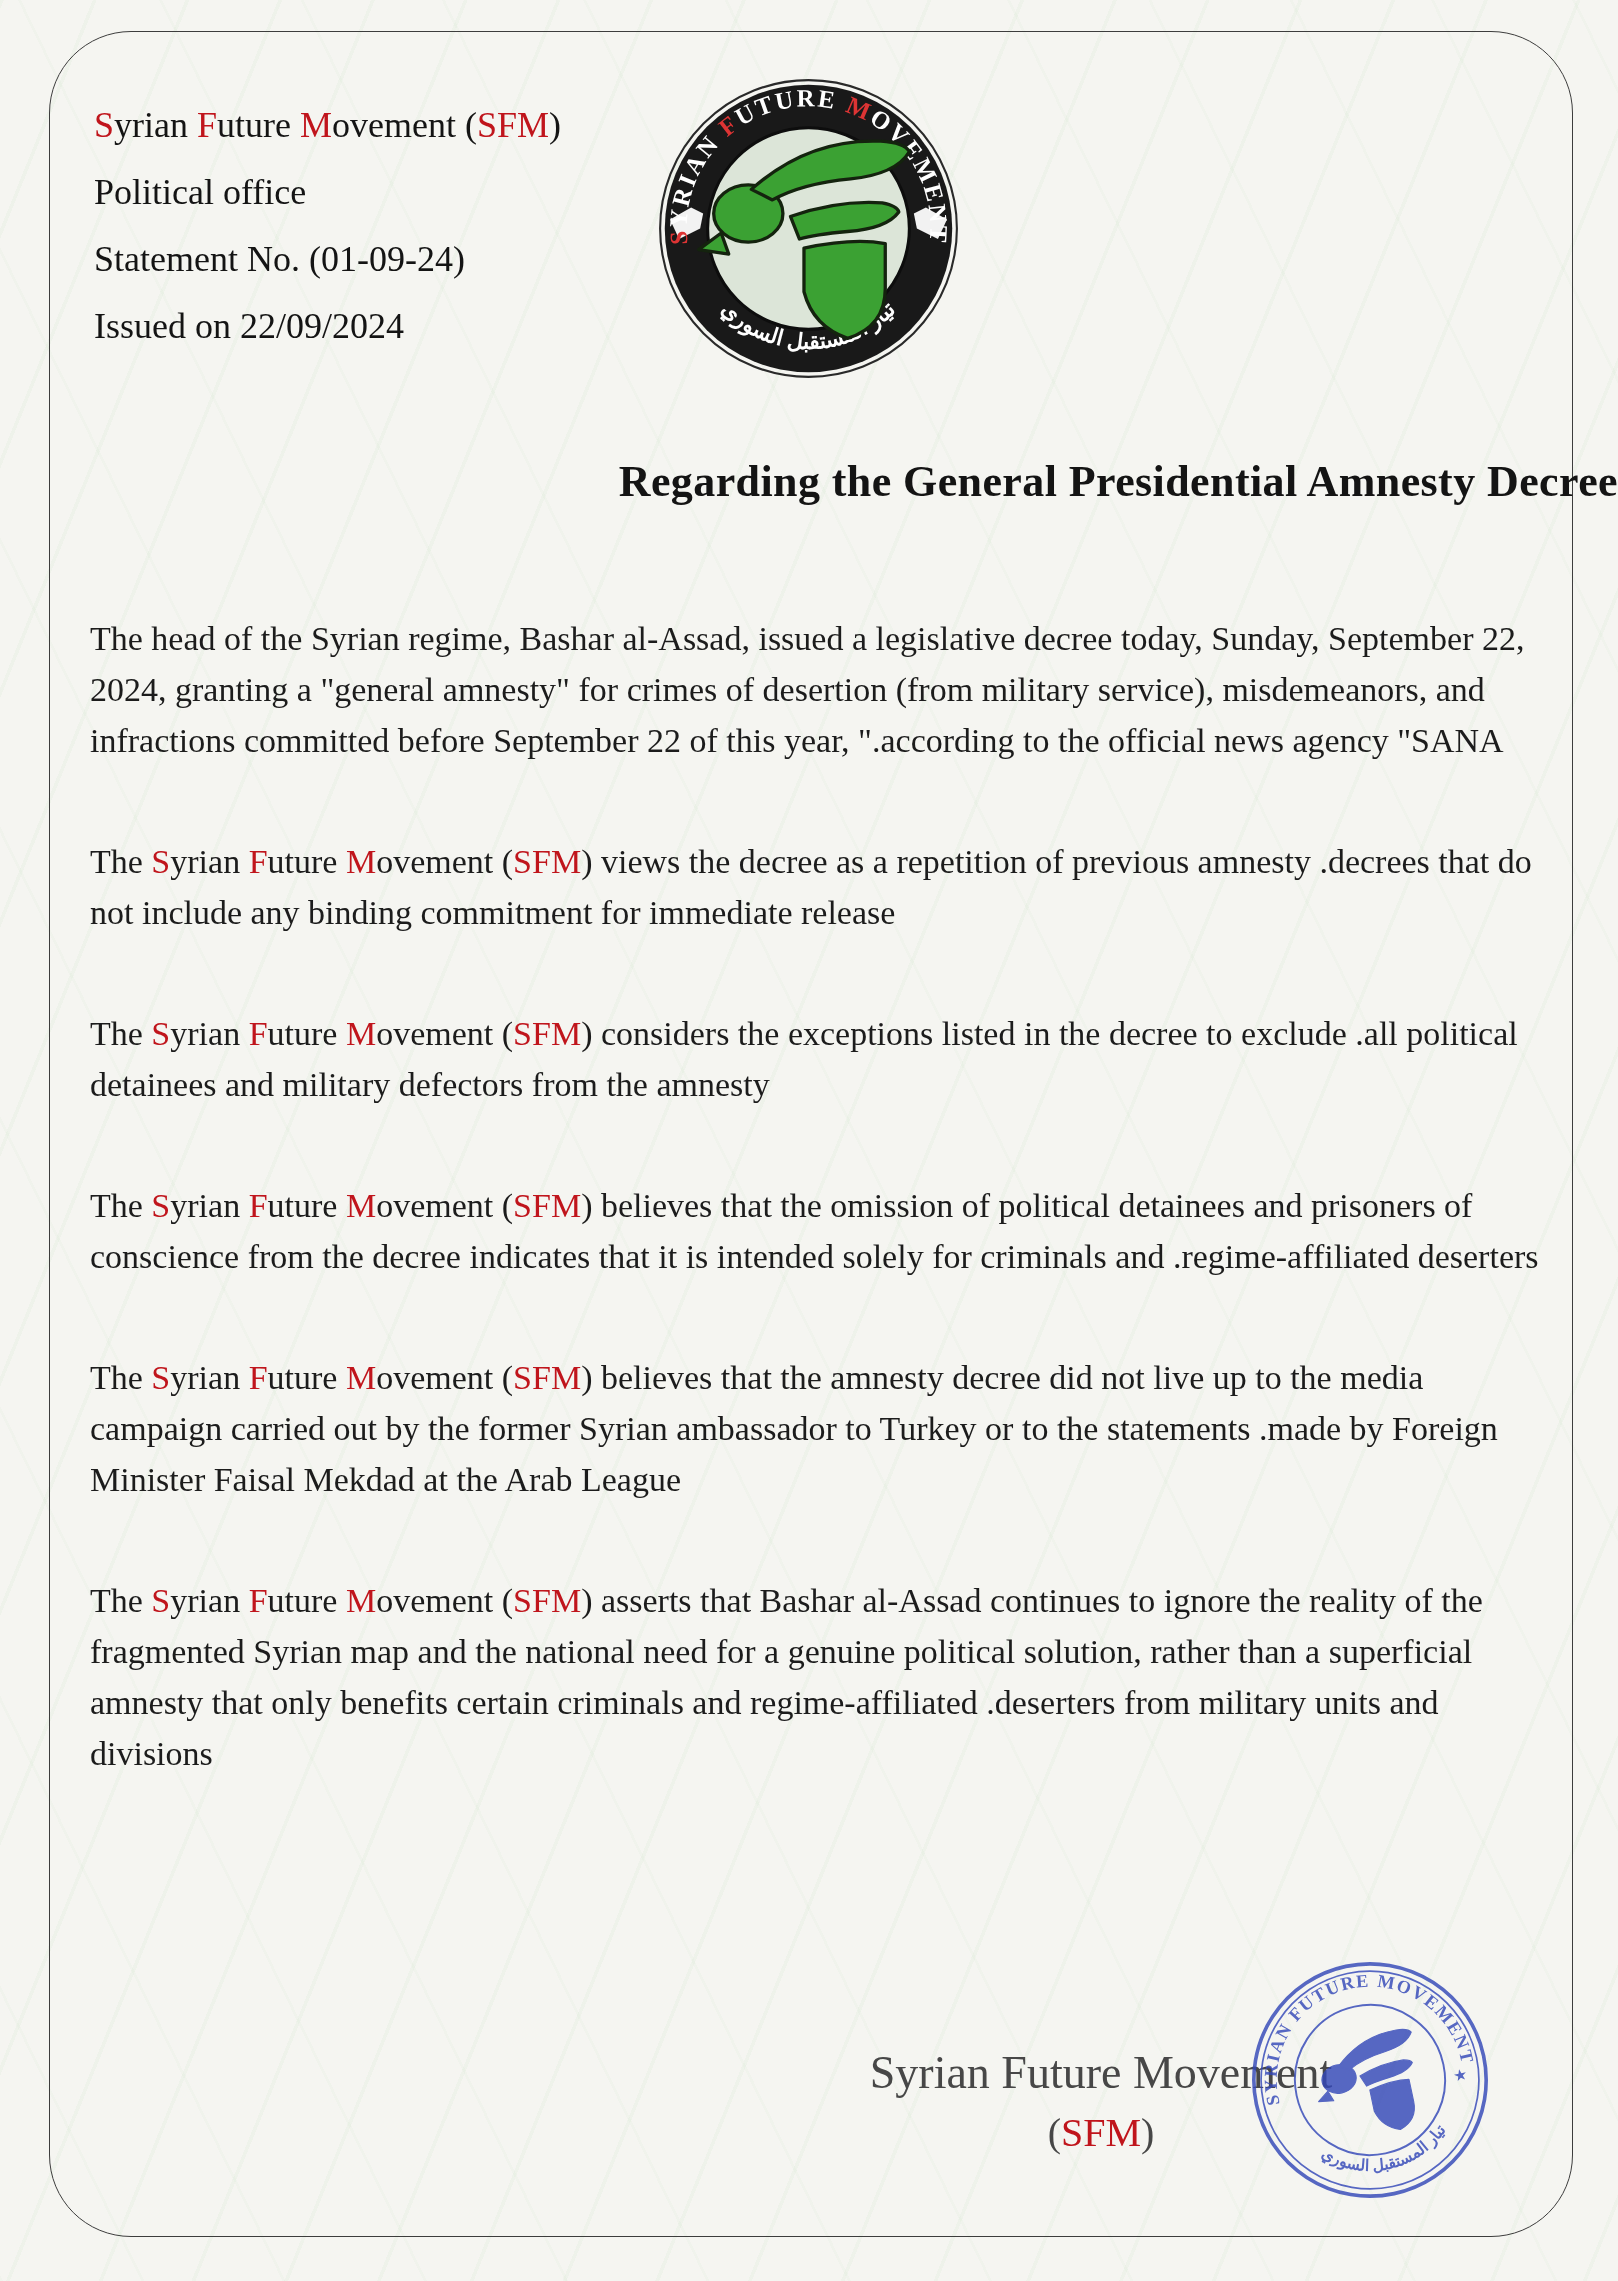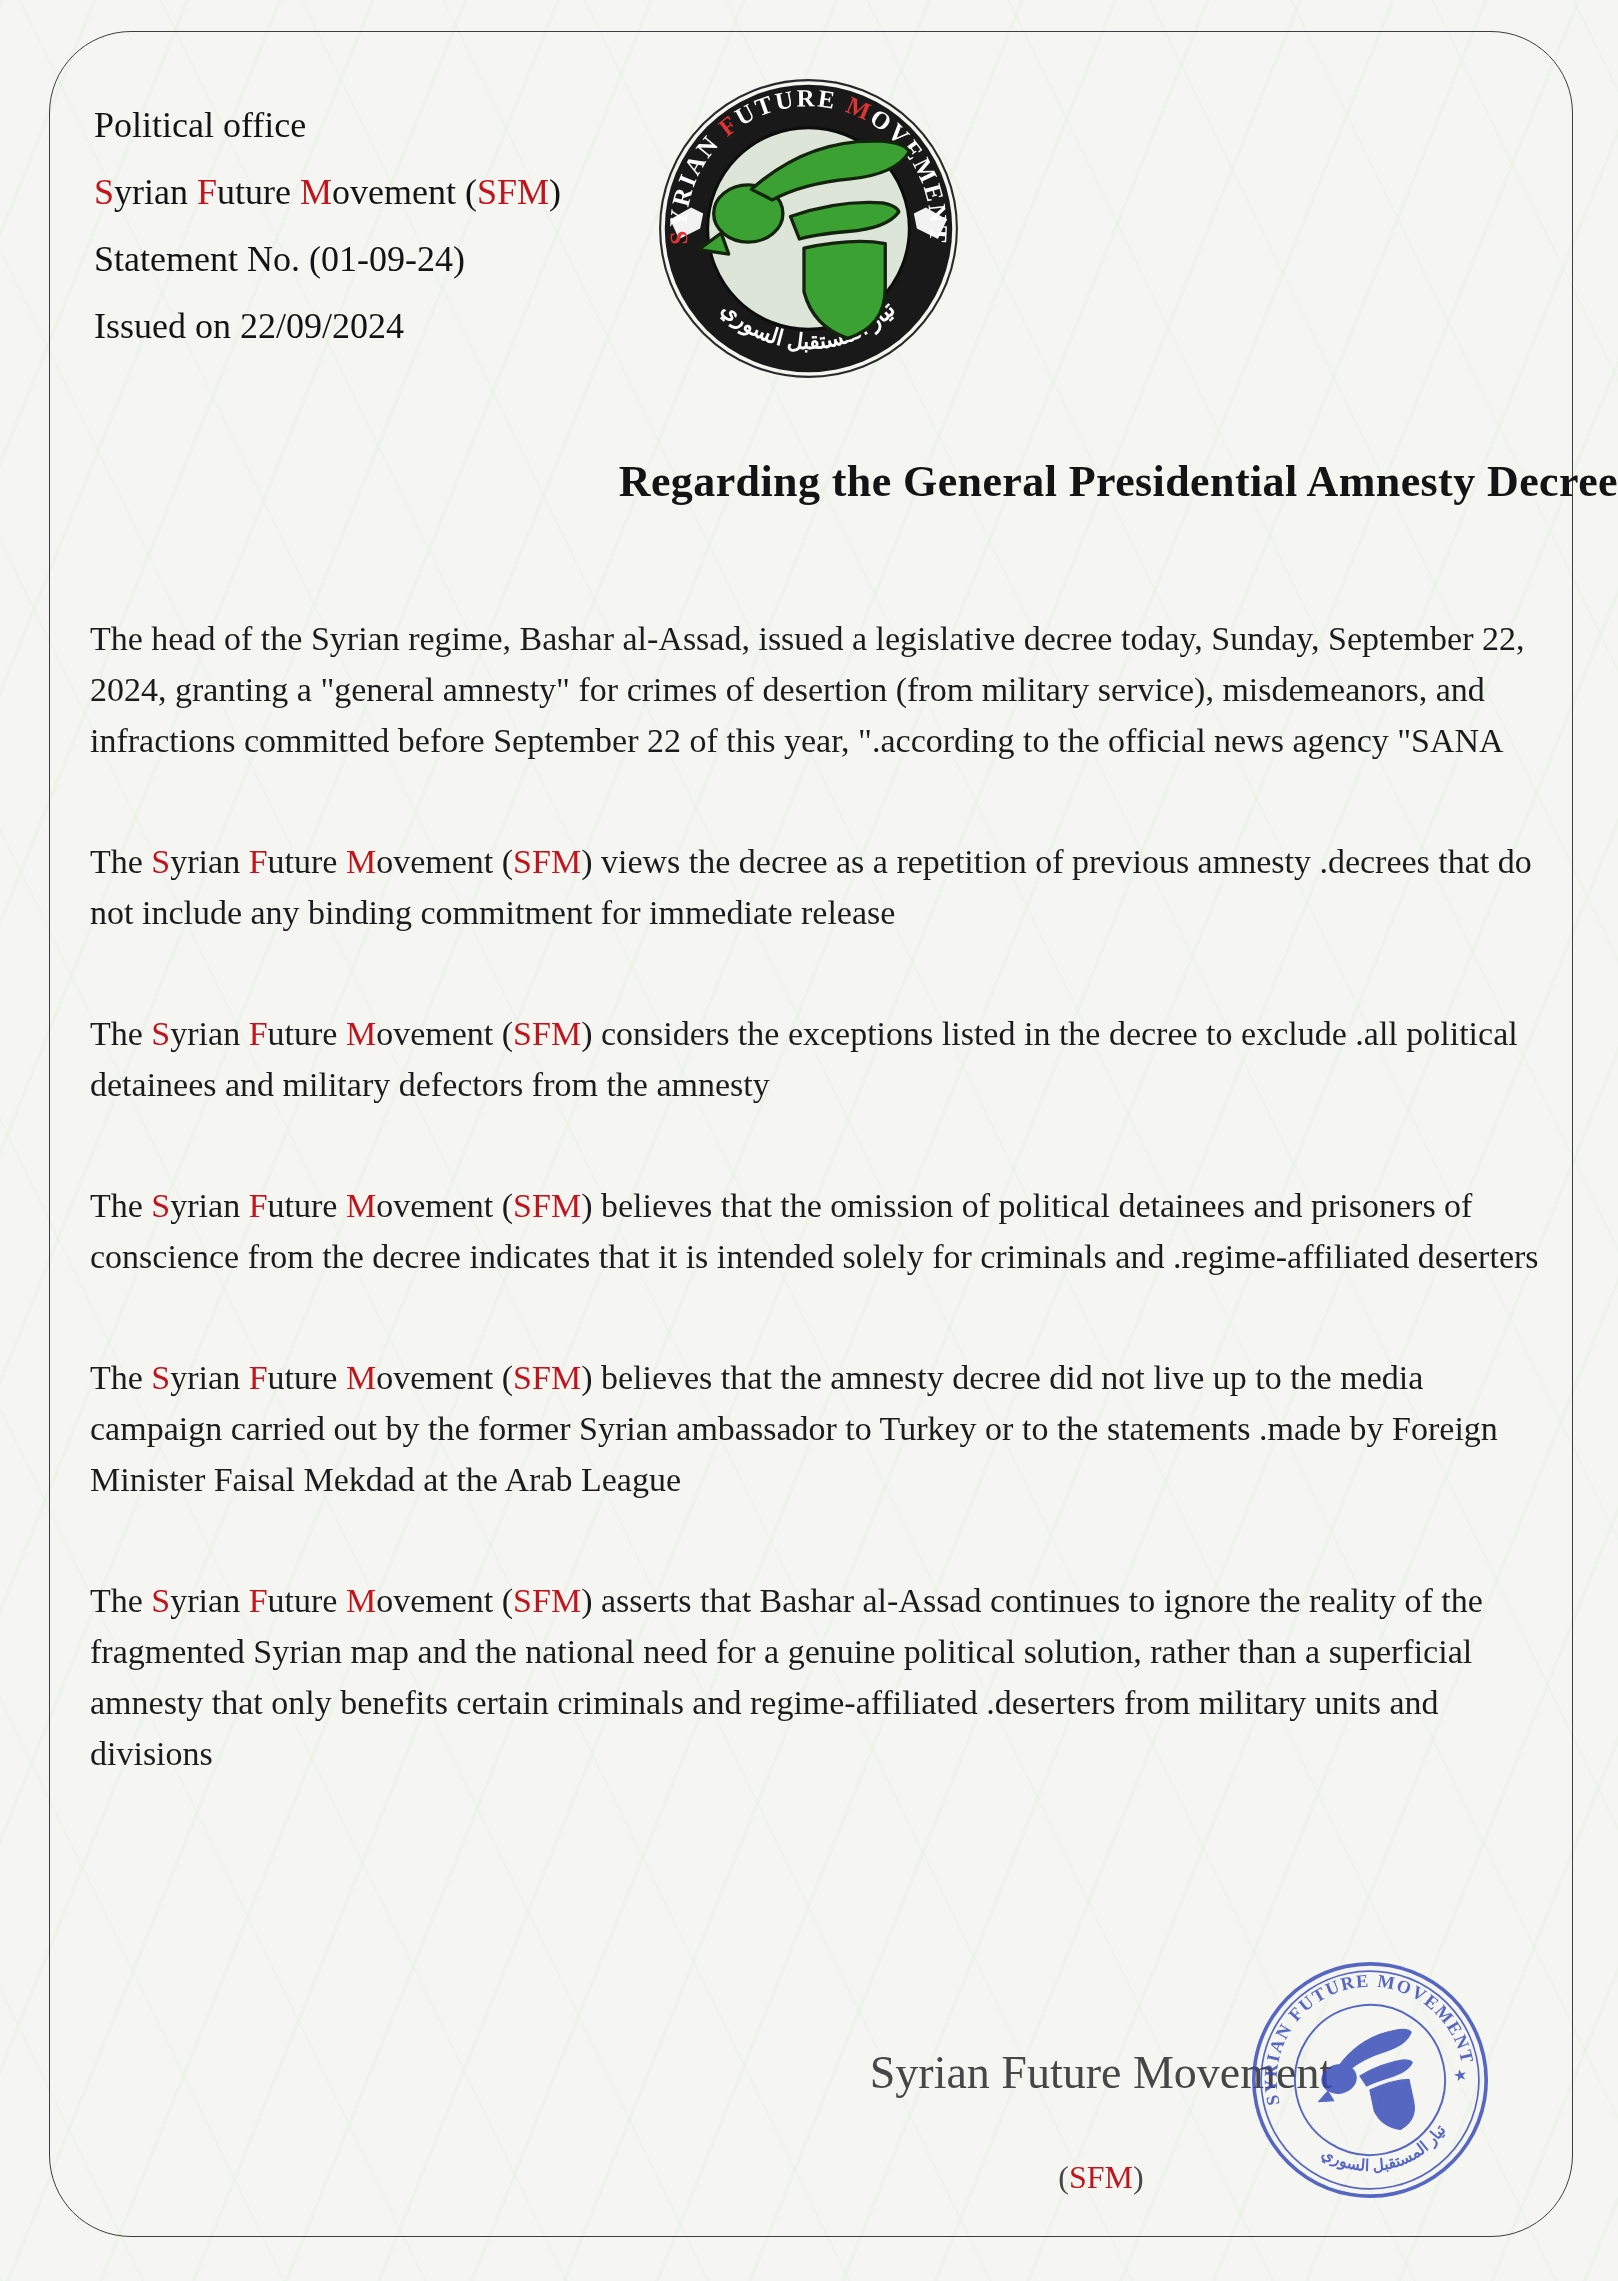--- a/index.html
+++ b/index.html
@@ -38,36 +38,36 @@
   .body{
     position:absolute;left:82px;top:613px;width:1472px;
     font-size:34px;line-height:51px;
   }
   .body p{margin:0 0 70px 8px;}
   .logo{position:absolute;left:658px;top:78px;width:301px;height:301px;}
   .sig{
     position:absolute;left:789px;top:2043px;width:624px;
     text-align:center;color:#474747;font-size:46px;line-height:60px;
   }
-  .sig2{font-size:32px;margin-top:44px;}
+  .sig2{font-size:40px;}
   .stamp{
     position:absolute;left:1249px;top:1959px;width:242px;height:242px;
     opacity:.82;transform:rotate(-12deg);
   }
 </style>
 </head>
 <body>
 
 <div class="page">
 
   <div class="frame"></div>
 
   <header class="hdr">
+    <div><span class="red">S</span><span>yrian </span><span class="red">F</span><span>uture </span><span class="red">M</span><span>ovement (</span><span class="red">SFM</span><span>)</span></div>
     <div><span>Political office</span></div>
-    <div><span class="red">S</span><span>yrian </span><span class="red">F</span><span>uture </span><span class="red">M</span><span>ovement (</span><span class="red">SFM</span><span>)</span></div>
     <div><span>Statement No. (01-09-24)</span></div>
     <div><span>Issued on 22/09/2024</span></div>
   </header>
 
   <svg class="logo" viewBox="0 0 200 200">
     <defs>
       <path id="lt" d="M 21.8 121 A 81 81 0 1 1 178.2 121"></path>
       <path id="lb" d="M 30.7 140 A 80 80 0 0 0 169.3 140"></path>
     </defs>
     <circle cx="100" cy="100" r="98.6" fill="none" stroke="#2a2a2a" stroke-width="1.4"></circle>

